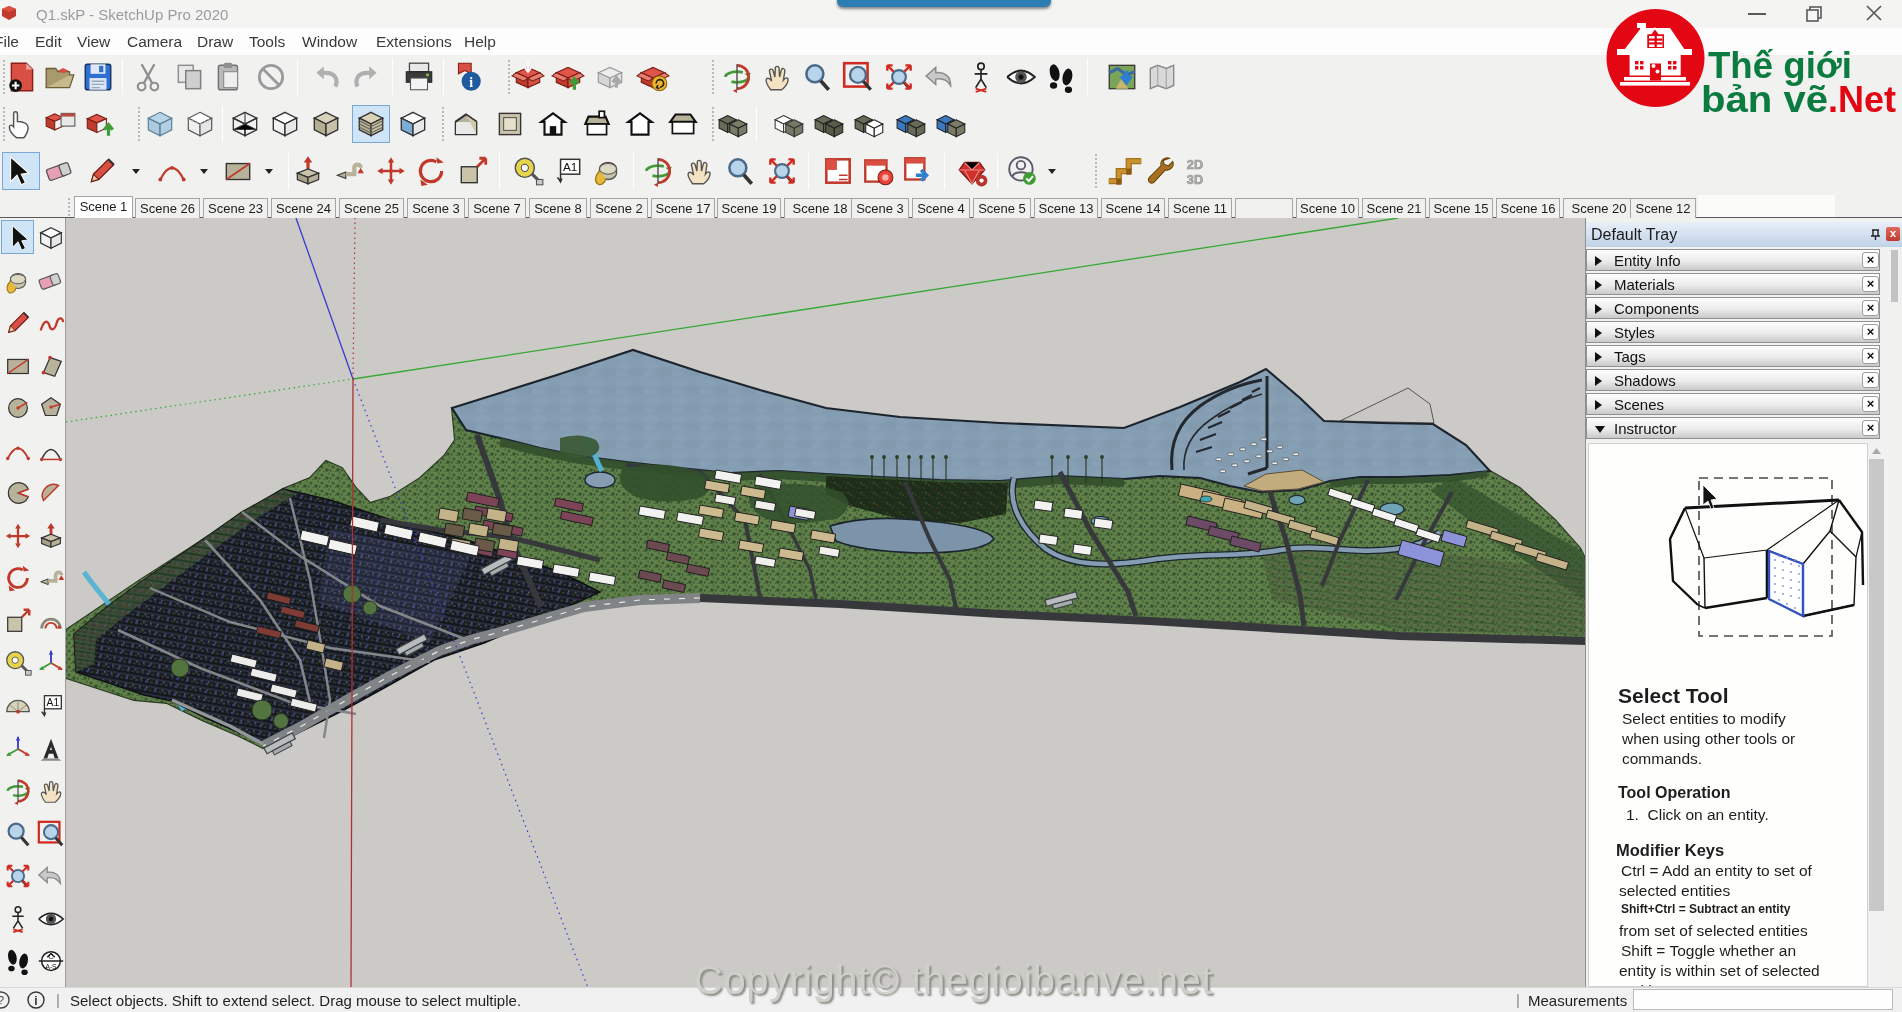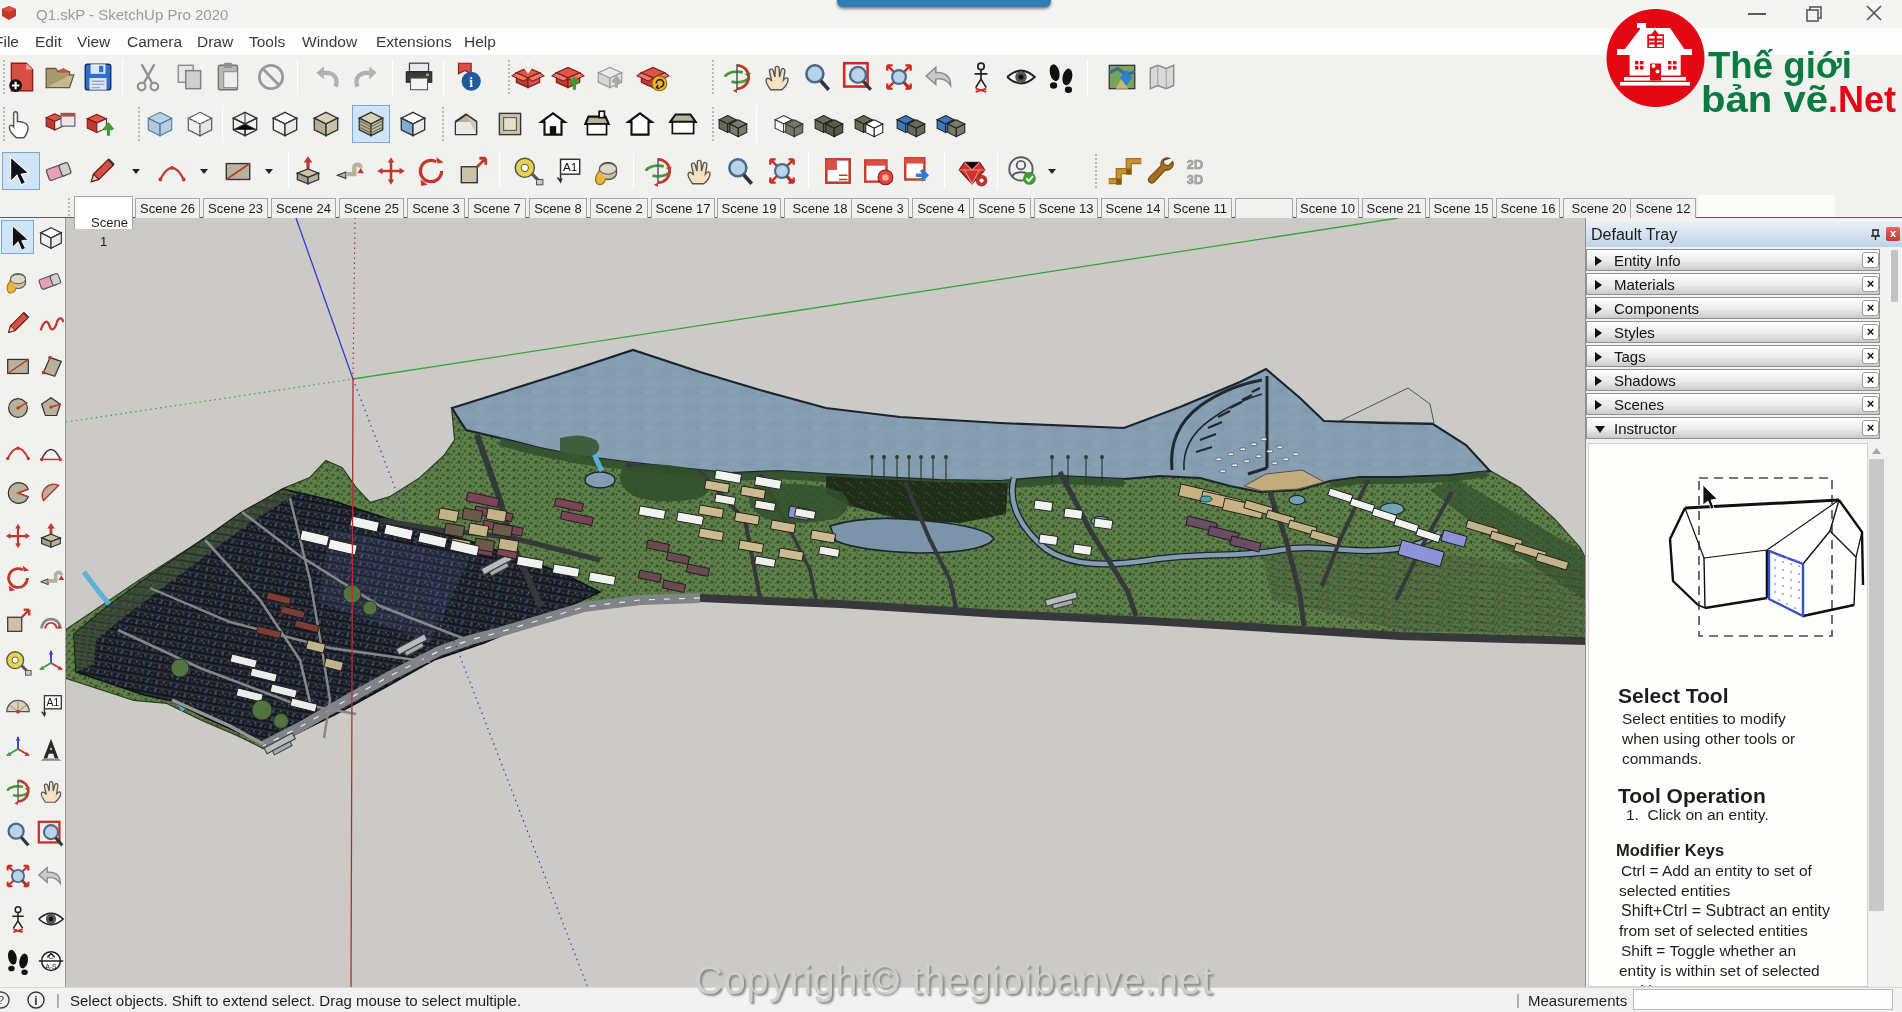--- a/index.html
+++ b/index.html
@@ -514,21 +514,21 @@
         <path d="M25 4 a6 6 0 0 0 -8 7 L6 22 a3 3 0 0 0 4.5 4.5 L21 15 a6 6 0 0 0 7 -8 l-4 4 -4 -1 -1 -4 z" fill="#a8701e" stroke="#6a4408" stroke-width="1"></path>
       </svg></div>
     <div class="ic" style="left:1178px;top:99px;width:34px;height:34px"><svg viewBox="0 0 32 32">
         <text x="16" y="14" font-size="12" font-weight="bold" text-anchor="middle" fill="#b0b0ae" stroke="#8a8a88" stroke-width="0.5" font-family="Liberation Sans">2D</text>
         <text x="16" y="28" font-size="12" font-weight="bold" text-anchor="middle" fill="#b0b0ae" stroke="#8a8a88" stroke-width="0.5" font-family="Liberation Sans">3D</text>
       </svg></div>
   </div>
 <div id="tabbar">
     <div class="ddots" style="left:68px;top:3px;height:18px"></div>
     <div class="abs" style="left:1698px;top:0;width:137px;height:22px;background:#fbfbfa"></div>
-    <div class="tab active" style="left:74px;width:59px;padding:16px">Scene 1</div>
+    <div class="tab active" style="left:74px;width:59px;padding:0">Scene 1</div>
     <div class="tab" style="left:135px;width:65px;padding:0">Scene 26</div>
     <div class="tab" style="left:203px;width:65px;padding:0">Scene 23</div>
     <div class="tab" style="left:271px;width:65px;padding:0">Scene 24</div>
     <div class="tab" style="left:339px;width:65px;padding:0">Scene 25</div>
     <div class="tab" style="left:407px;width:58px;padding:0">Scene 3</div>
     <div class="tab" style="left:468px;width:58px;padding:0">Scene 7</div>
     <div class="tab" style="left:529px;width:58px;padding:0">Scene 8</div>
     <div class="tab" style="left:590px;width:58px;padding:0">Scene 2</div>
     <div class="tab" style="left:651px;width:64px;padding:0">Scene 17</div>
     <div class="tab" style="left:717px;width:64px;padding:0">Scene 19</div>
@@ -1079,26 +1079,26 @@
 <circle cx="190" cy="142" r="0.9"></circle>
           <circle cx="198" cy="146" r="0.9"></circle>
           <circle cx="206" cy="150" r="0.9"></circle>
 </g>
 <path d="M114 27 L114 47 L119 43 L122 51 L125 50 L122 42 L128 41 Z" fill="#111" stroke="#fff" stroke-width="0.8"></path>
 </svg>
       <span class="abs" style="left:29px;top:240px;font-size:21px;font-weight:bold;color:#1d1d1d;white-space:nowrap">Select Tool</span>
       <span class="abs" style="left:33px;top:266px;font-size:15.5px;font-weight:normal;color:#1d1d1d;white-space:nowrap">Select entities to modify</span>
       <span class="abs" style="left:33px;top:286px;font-size:15.5px;font-weight:normal;color:#1d1d1d;white-space:nowrap">when using other tools or</span>
       <span class="abs" style="left:33px;top:306px;font-size:15.5px;font-weight:normal;color:#1d1d1d;white-space:nowrap">commands.</span>
-      <span class="abs" style="left:29px;top:340px;font-size:21px;font-weight:bold;color:#1d1d1d;white-space:nowrap">Tool Operation</span>
+      <span class="abs" style="left:29px;top:340px;font-size:16px;font-weight:bold;color:#1d1d1d;white-space:nowrap">Tool Operation</span>
       <span class="abs" style="left:37px;top:362px;font-size:15.5px;font-weight:normal;color:#1d1d1d;white-space:nowrap">1.&nbsp; Click on an entity.</span>
       <span class="abs" style="left:27px;top:397px;font-size:16.5px;font-weight:bold;color:#1d1d1d;white-space:nowrap">Modifier Keys</span>
       <span class="abs" style="left:32px;top:418px;font-size:15.5px;font-weight:normal;color:#1d1d1d;white-space:nowrap">Ctrl = Add an entity to set of</span>
       <span class="abs" style="left:30px;top:438px;font-size:15.5px;font-weight:normal;color:#1d1d1d;white-space:nowrap">selected entities</span>
-      <span class="abs" style="left:32px;top:458px;font-size:16px;font-weight:normal;color:#1d1d1d;white-space:nowrap">Shift+Ctrl = Subtract an entity</span>
+      <span class="abs" style="left:32px;top:458px;font-size:12px;font-weight:bold;color:#1d1d1d;white-space:nowrap">Shift+Ctrl = Subtract an entity</span>
       <span class="abs" style="left:30px;top:478px;font-size:15.5px;font-weight:normal;color:#1d1d1d;white-space:nowrap">from set of selected entities</span>
       <span class="abs" style="left:32px;top:498px;font-size:15.5px;font-weight:normal;color:#1d1d1d;white-space:nowrap">Shift = Toggle whether an</span>
       <span class="abs" style="left:30px;top:518px;font-size:15.5px;font-weight:normal;color:#1d1d1d;white-space:nowrap">entity is within set of selected</span>
       <span class="abs" style="left:30px;top:538px;font-size:15.5px;font-weight:normal;color:#1d1d1d;white-space:nowrap">entities</span>
     </div>
     <div class="abs" style="left:282px;top:225px;width:17px;height:544px;background:#f1f1f1">
       <svg class="abs" style="left:3px;top:4px" width="11" height="8" viewBox="0 0 11 8">
         <path d="M5.5 1 L10 7 H1 Z" fill="#a9a9a9"></path>
       </svg>
       <div class="abs" style="left:1px;top:16px;width:15px;height:452px;background:#c8c8c8"></div>

